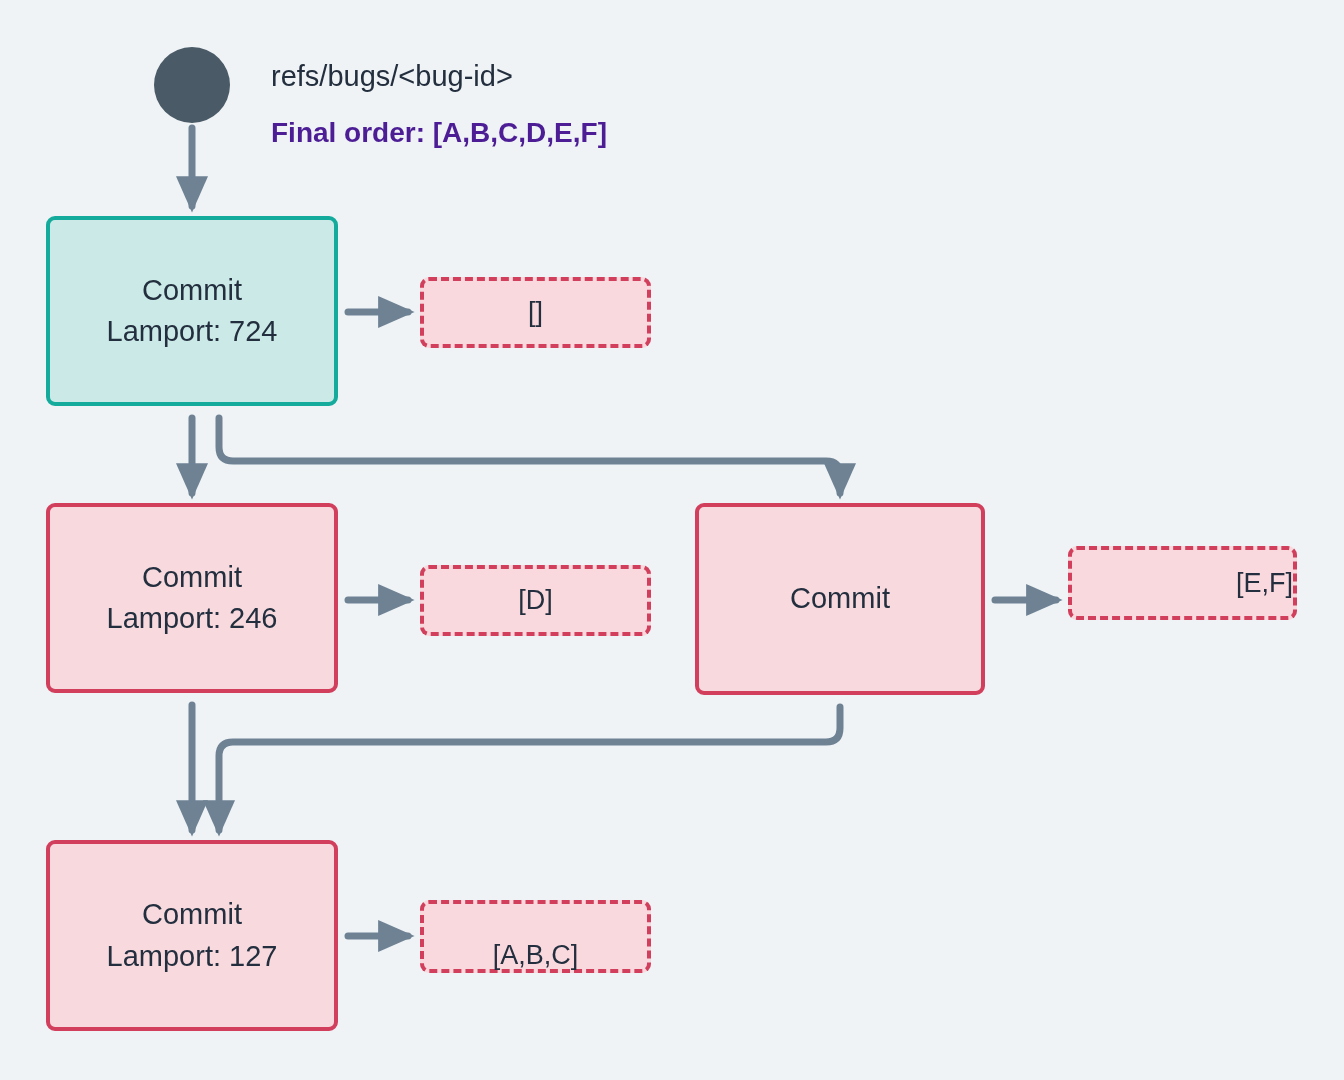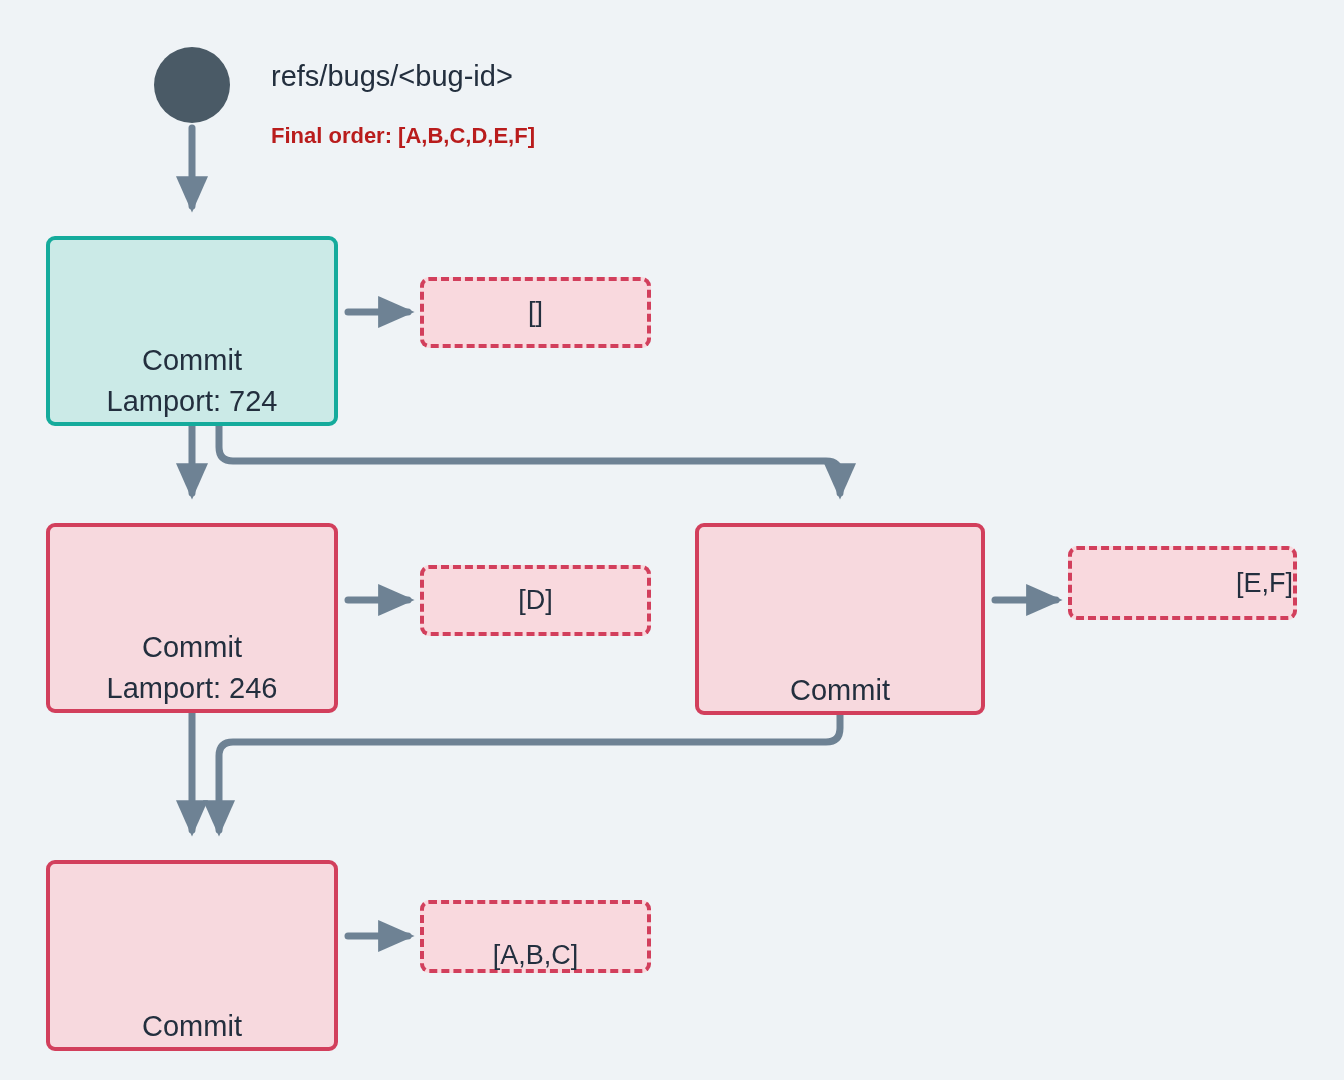--- a/index.html
+++ b/index.html
@@ -45,39 +45,38 @@
     top: 58px;
     width: 600px;
   }
   .ref-label {
     font-size: 29px;
     color: #232f3e;
     line-height: 1.25;
     white-space: nowrap;
   }
   .final-order-label {
-    font-size: 22px;
+    font-size: 28px;
     font-weight: bold;
-    color: #b91c1c;
+    color: #4c1d95;
     line-height: 1.25;
-    margin-top: 28px;
+    margin-top: 21px;
     white-space: nowrap;
   }
 
   
   .node {
     position: absolute;
     box-sizing: border-box;
     border-radius: 9px;
     display: flex;
     flex-direction: column;
     align-items: center;
-    justify-content: flex-end;
+    justify-content: center;
     text-align: center;
-    margin-top: 20px;
   }
   .node .node-line {
     font-size: 29px;
     color: #232f3e;
     line-height: 1.42;
     white-space: nowrap;
   }
   .node.teal {
     background: #cbeae7;
     border: 4px solid #15ab9c;
@@ -175,18 +174,19 @@
 
   <div class="node pink" id="node-537">
     <div class="node-line">Commit</div>
   </div>
   <div class="payload" id="payload-537">
     <div class="payload-text">[E,F]</div>
   </div>
 
   <div class="node pink" id="node-127">
     <div class="node-line">Commit</div>
+    <div class="node-line">Lamport: 127</div>
   </div>
   <div class="payload" id="payload-127">
     <div class="payload-text">[A,B,C]</div>
   </div>
 
 </div>
 
 </body></html>

